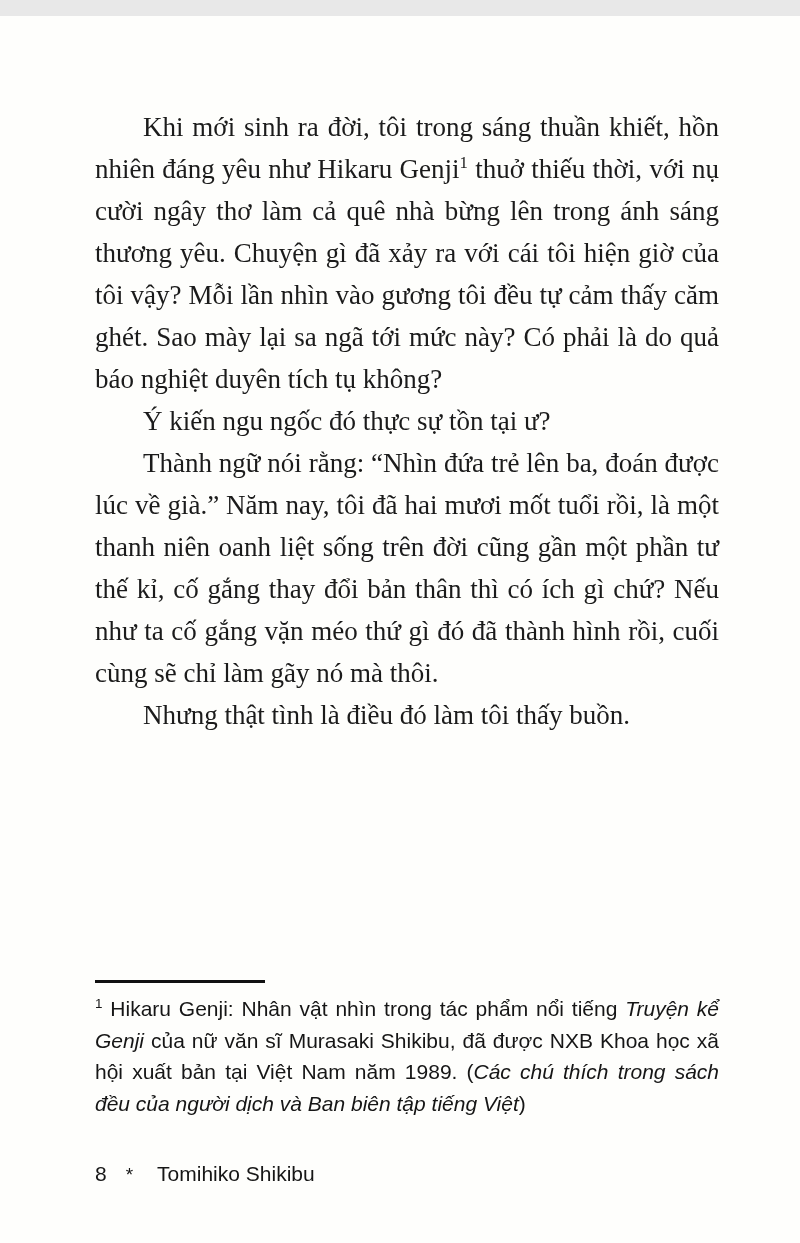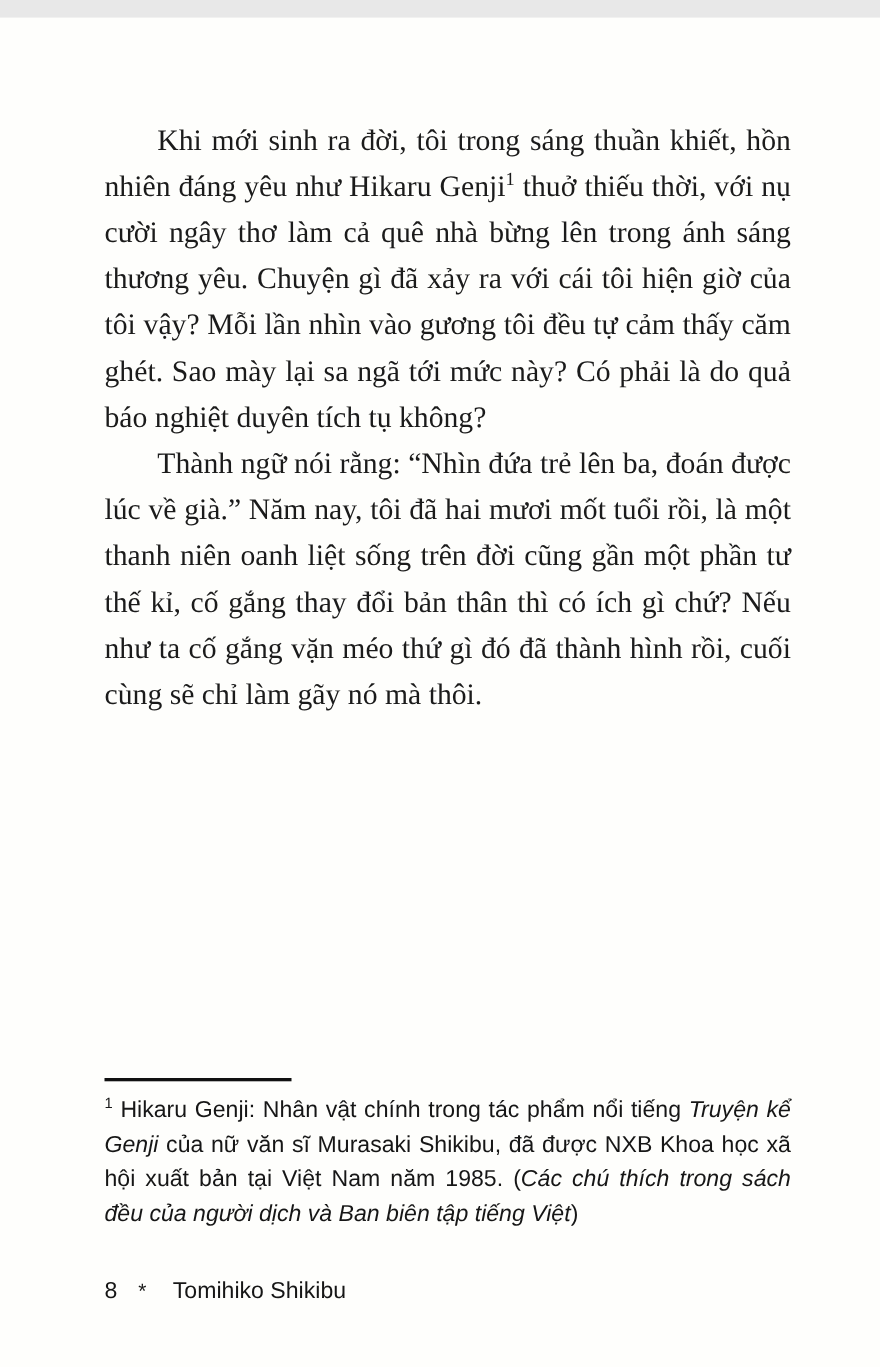--- a/index.html
+++ b/index.html
@@ -83,26 +83,28 @@
   .page-footer .pf-num { margin-right: 19px; }
   .page-footer .pf-sep { margin-right: 24px; font-size: 19px; }
 </style>
 </head>
 <body>
 
 <div class="page">
 
   <div class="body-text">
       <p><span>Khi mới sinh ra đời, tôi trong sáng thuần khiết, hồn nhiên đáng yêu như Hikaru Genji</span><sup>1</sup><span> thuở thiếu thời, với nụ cười ngây thơ làm cả quê nhà bừng lên trong ánh sáng thương yêu. Chuyện gì đã xảy ra với cái tôi hiện giờ của tôi vậy? Mỗi lần nhìn vào gương tôi đều tự cảm thấy căm ghét. Sao mày lại sa ngã tới mức này? Có phải là do quả báo nghiệt duyên tích tụ không?</span></p>
+      <p><span>Ý kiến ngu ngốc đó thực sự tồn tại ư?</span></p>
       <p><span>Thành ngữ nói rằng: “Nhìn đứa trẻ lên ba, đoán được lúc về già.” Năm nay, tôi đã hai mươi mốt tuổi rồi, là một thanh niên oanh liệt sống trên đời cũng gần một phần tư thế kỉ, cố gắng thay đổi bản thân thì có ích gì chứ? Nếu như ta cố gắng vặn méo thứ gì đó đã thành hình rồi, cuối cùng sẽ chỉ làm gãy nó mà thôi.</span></p>
+      <p><span>Nhưng thật tình là điều đó làm tôi thấy buồn.</span></p>
     </div>
 
   <div class="footnote">
     <div class="fn-rule"></div>
-    <p class="fn-text"><sup>1</sup><span> Hikaru Genji: Nhân vật chính trong tác phẩm nổi tiếng </span><i>Truyện kể Genji</i><span> của nữ văn sĩ Murasaki Shikibu, đã được NXB Khoa học xã hội xuất bản tại Việt Nam năm 1985. (</span><i>Các chú thích trong sách đều của người dịch và Ban biên tập tiếng Việt</i><span>)</span></p>
+    <p class="fn-text"><sup>1</sup><span> Hikaru Genji: Nhân vật nhìn trong tác phẩm nổi tiếng </span><i>Truyện kể Genji</i><span> của nữ văn sĩ Murasaki Shikibu, đã được NXB Khoa học xã hội xuất bản tại Việt Nam năm 1989. (</span><i>Các chú thích trong sách đều của người dịch và Ban biên tập tiếng Việt</i><span>)</span></p>
   </div>
 
   <div class="page-footer">
     <span class="pf-num">8</span>
     <span class="pf-sep">*</span>
     <span class="pf-author">Tomihiko Shikibu</span>
   </div>
 
 </div>
 

